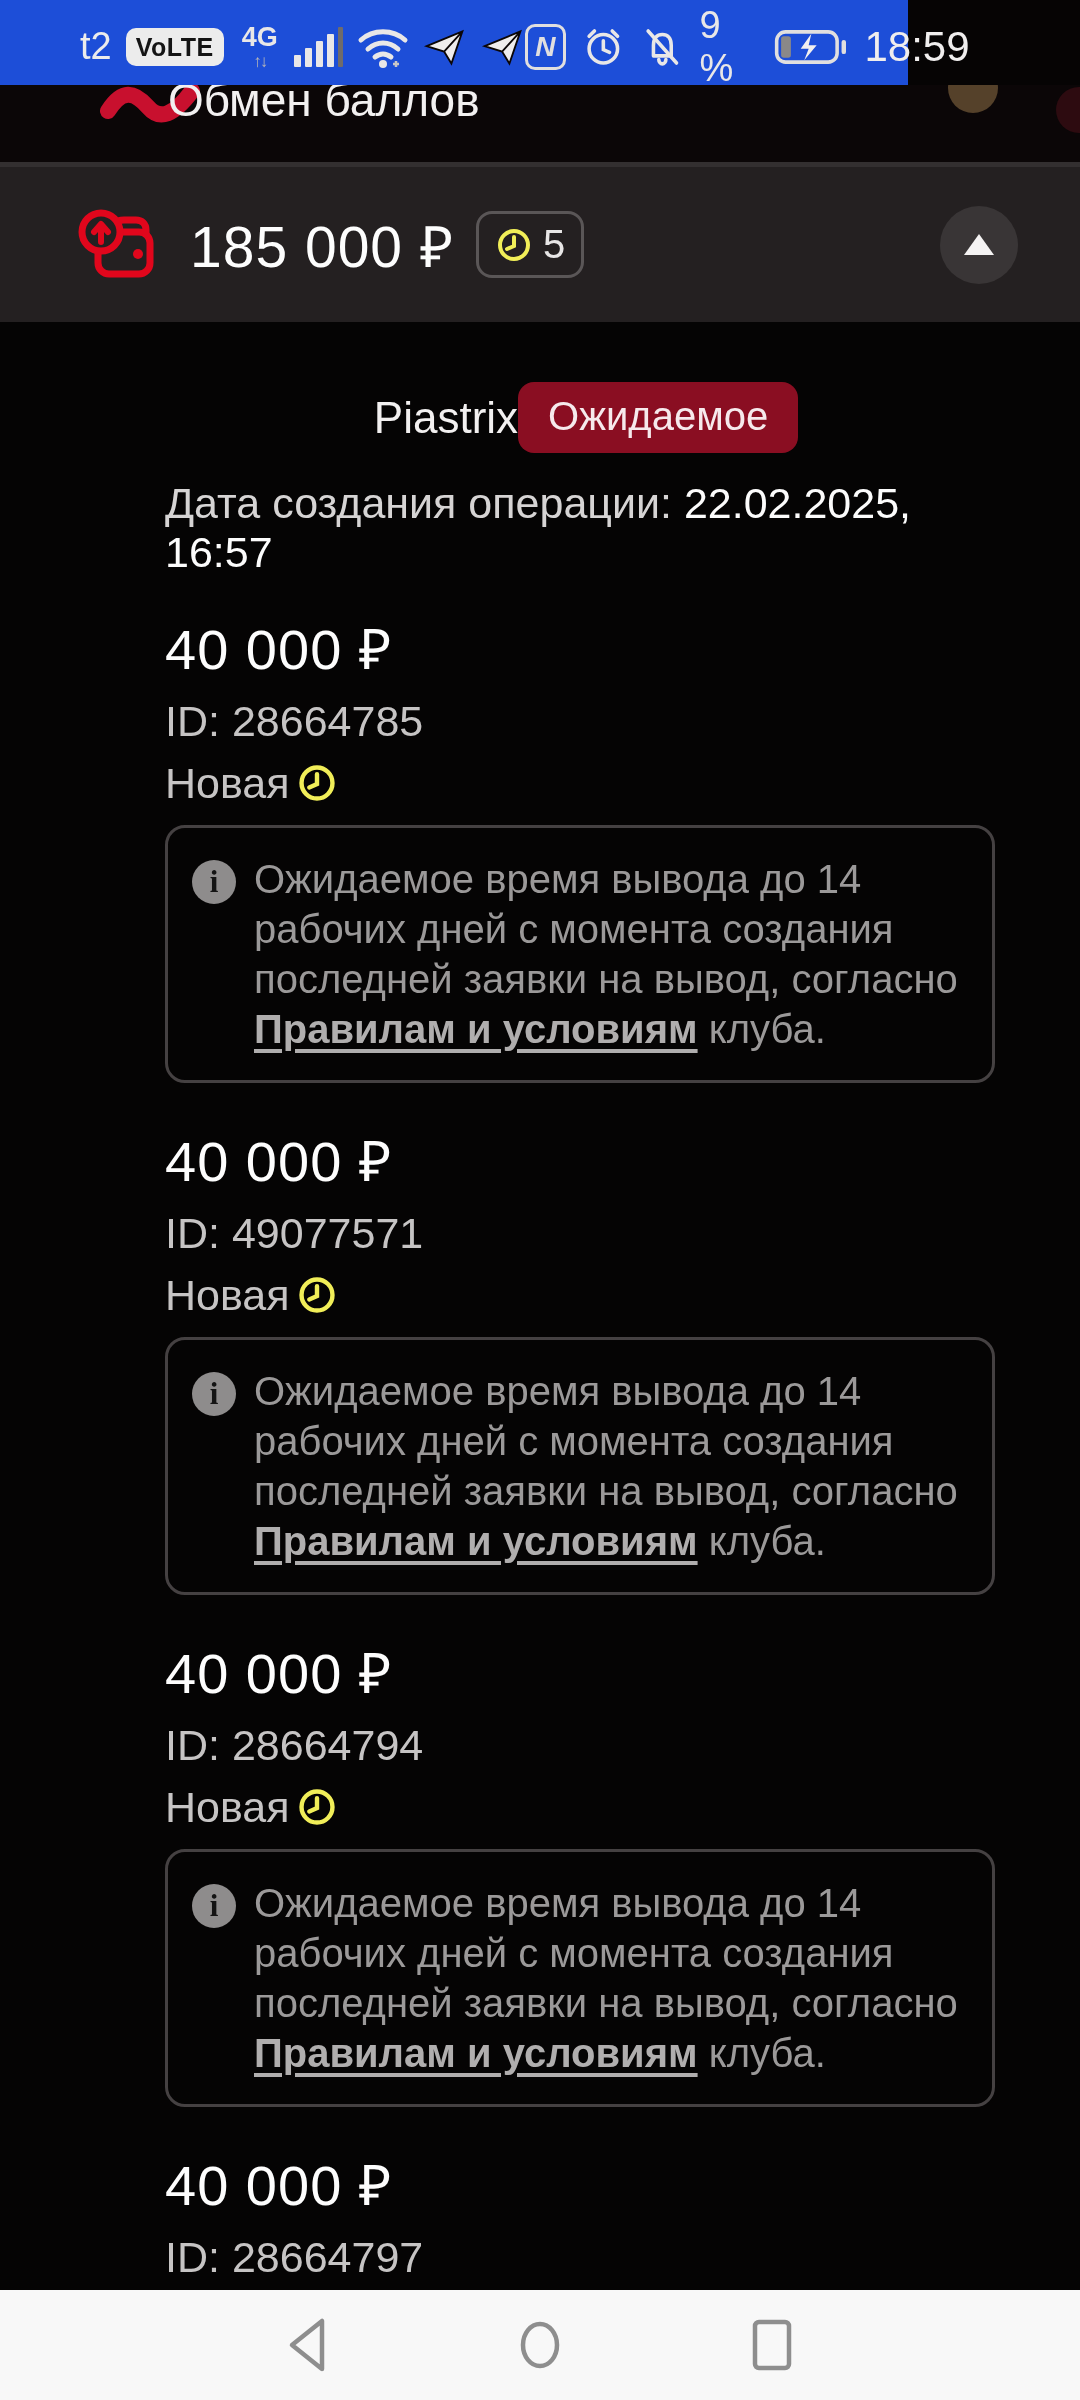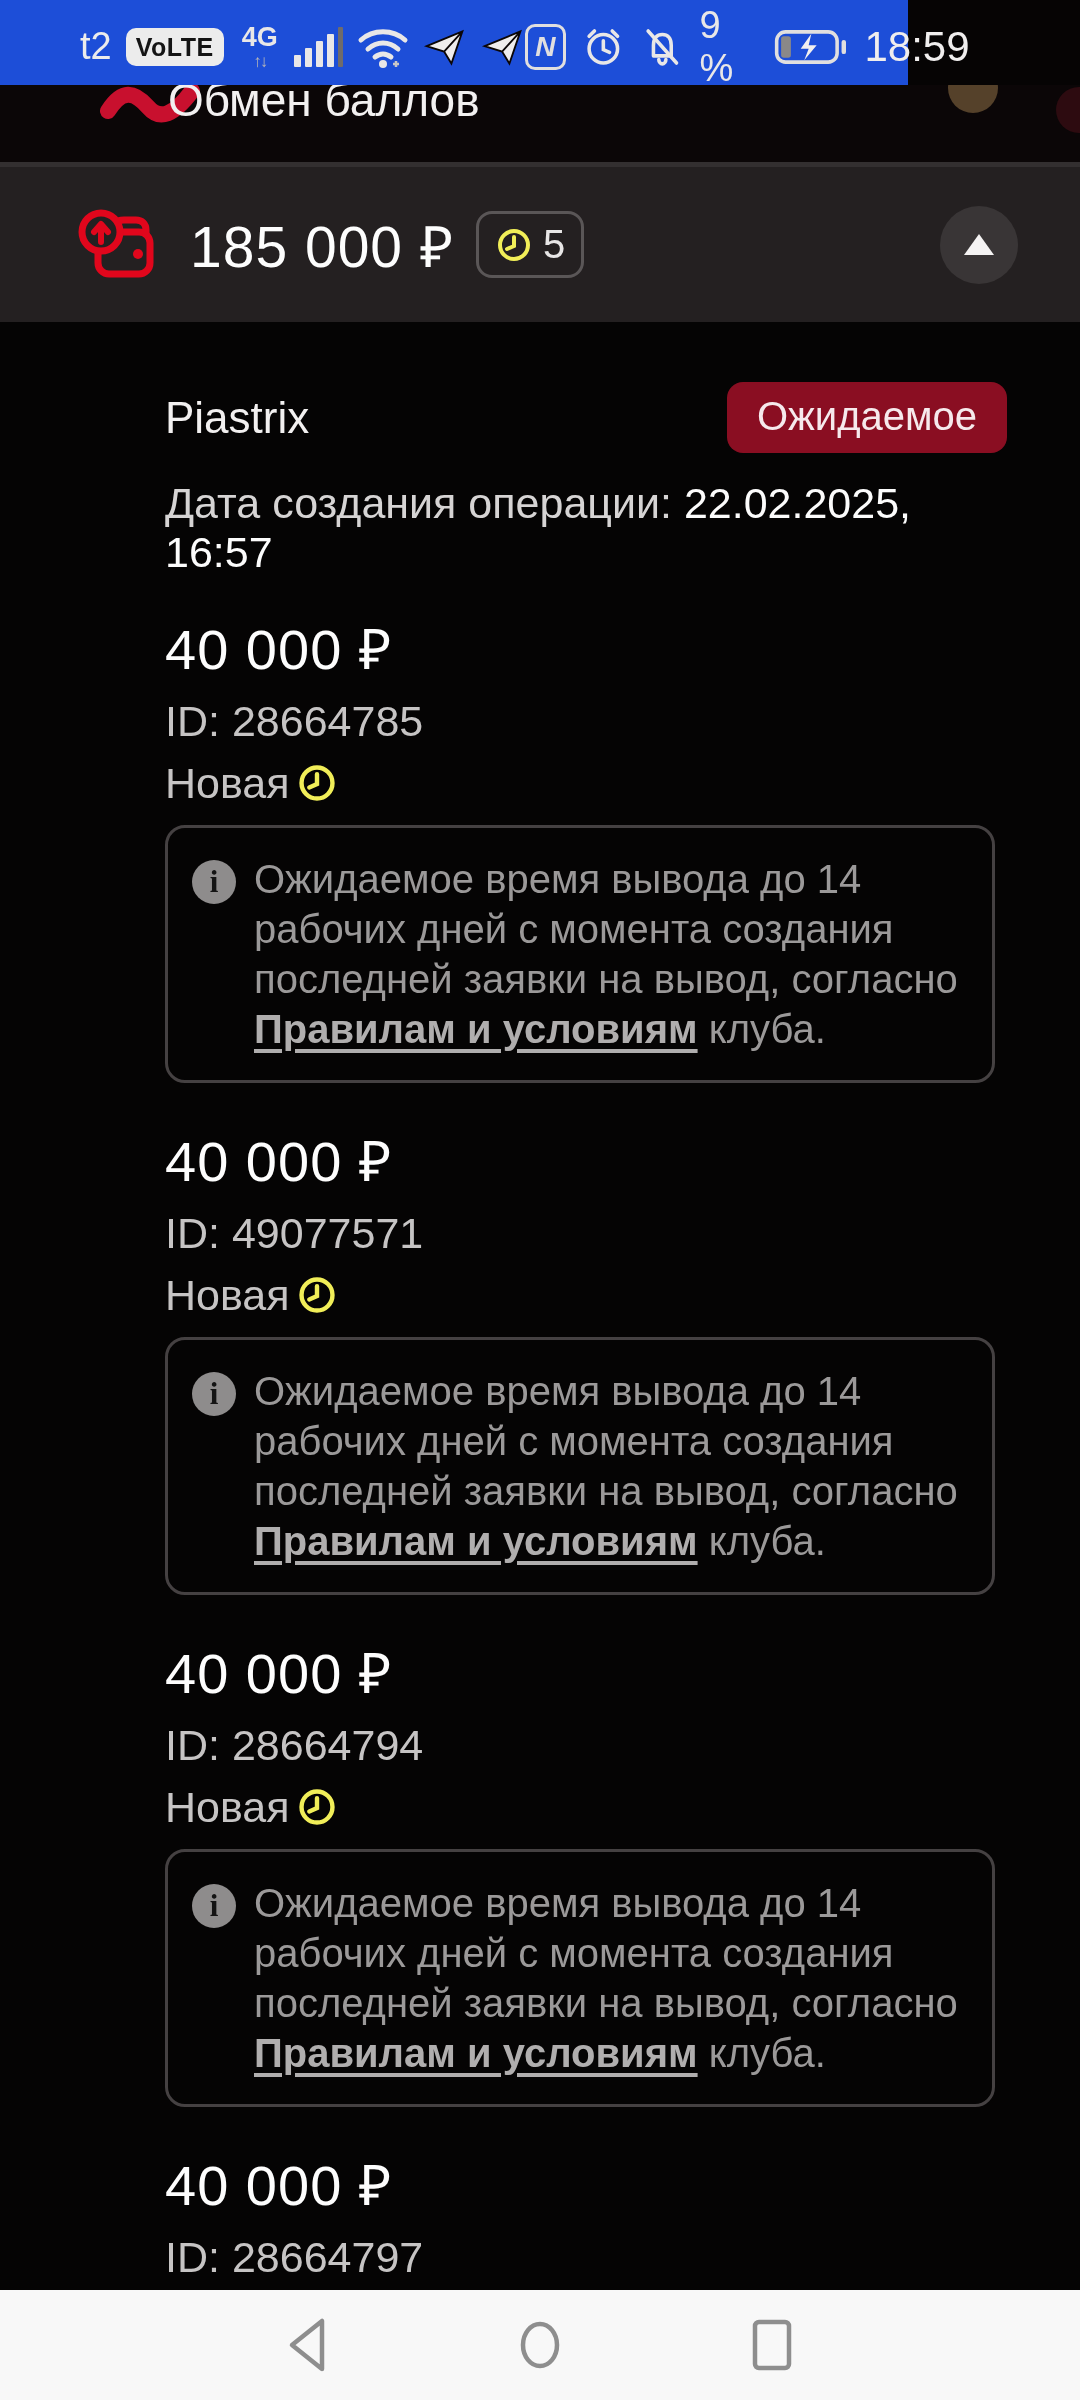--- a/index.html
+++ b/index.html
@@ -49,21 +49,21 @@
   .collapse-btn { flex:0 0 auto; width:78px; height:78px; border-radius:50%; background:#393536;
     display:flex; align-items:center; justify-content:center; }
   .collapse-tri { width:0; height:0; border-left:15px solid transparent; border-right:15px solid transparent;
     border-bottom:21px solid #f5f3f3; }
 
   
   .content { position:absolute; top:322px; left:0; width:1080px; height:1968px; background:#050404;
     padding:60px 73px 0 165px; overflow:hidden; }
   .timeline { position:absolute; left:106px; top:370px; width:7px; height:1920px; background:#ecb466; border-radius:4px; }
 
-  .method-row { display:flex; align-items:center; justify-content:space-between; }
+  .method-row { display:flex; align-items:center; justify-content:center; }
   .method-name { font-size:44px; color:#f2f0f0; }
   .cancel-btn { background:#8a0e22; color:#f6e9ec; font-size:40px; border:none; border-radius:16px;
     padding:12px 30px 14px; font-family:inherit; }
   .date-row { margin-top:26px; font-size:43px; }
   .date-label { color:#d6d4d4; }
   .date-value { color:#fcfcfc; }
 
   .op-amount { margin-top:46px; font-size:56px; font-weight:500; color:#fdfdfd; letter-spacing:1px; line-height:66px; }
   .op-amount.first { margin-top:40px; }
   .op-id { margin-top:12px; font-size:43px; color:#c6c4c4; line-height:52px; }

